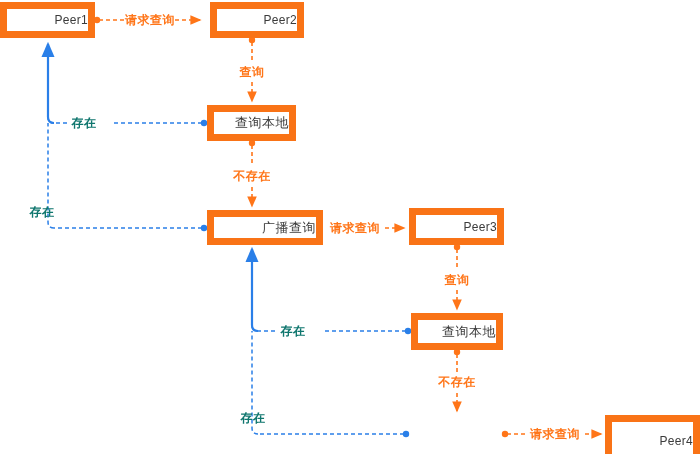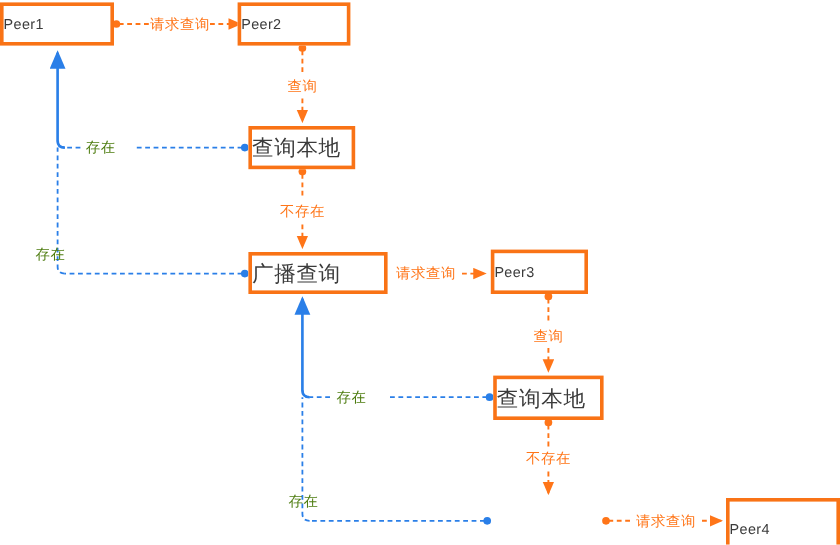--- a/index.html
+++ b/index.html
@@ -18,45 +18,45 @@
   svg.edges {
     position: absolute;
     left: 0; top: 0;
     width: 700px;
     height: 454px;
     pointer-events: none;
   }
   .node {
     position: absolute;
     box-sizing: border-box;
-    border: 3px solid #f97316;
+    border: 7px solid #f97316;
     background: #ffffff;
     display: flex;
     align-items: center;
-    justify-content: flex-start;
+    justify-content: flex-end;
     color: #3b3b3b;
     font-size: 12px;
     letter-spacing: 0.3px;
     white-space: nowrap;
   }
   .node.cn {
-    font-size: 18px;
+    font-size: 13px;
     letter-spacing: 0.5px;
   }
   .edge-label {
     position: absolute;
     font-size: 12px;
-    font-weight: normal;
+    font-weight: bold;
     white-space: nowrap;
     transform: translate(-50%, -50%);
     line-height: 1;
     letter-spacing: 0.5px;
   }
   .edge-label.orange { color: #ff7518; }
-  .edge-label.blue   { color: #4d7c0f; }
+  .edge-label.blue   { color: #0f766e; }
 </style>
 </head>
 <body>
 
 <div id="canvas">
 
   <svg class="edges" viewBox="0 0 700 454" xmlns="http://www.w3.org/2000/svg">
     <defs>
       <marker id="arrowOrange" markerWidth="7" markerHeight="7" refX="6" refY="3" orient="auto" markerUnits="strokeWidth">
         <path d="M0,0 L7,3 L0,6 z" fill="#ff7518"></path>
@@ -134,33 +134,33 @@
       <circle cx="406" cy="434" r="3.2" fill="#2a7fe8"></circle>
       <line x1="404" y1="434" x2="258" y2="434" stroke="#2a7fe8" stroke-width="1.5" stroke-dasharray="4,3"></line>
       <path d="M258,434 Q252,434 252,428 L252,331" fill="none" stroke="#2a7fe8" stroke-width="1.5" stroke-dasharray="4,3"></path>
     </g>
   </svg>
 
   <div class="node" style="left:0px;top:2px;width:95px;height:36px;">
     <span>Peer1</span>
   </div>
 
-  <div class="node" style="left:198px;top:2px;width:94px;height:36px;">
+  <div class="node" style="left:210px;top:2px;width:94px;height:36px;">
     <span>Peer2</span>
   </div>
 
   <div class="node cn" style="left:207px;top:105px;width:89px;height:36px;">
     <span>查询本地</span>
   </div>
 
   <div class="node cn" style="left:207px;top:210px;width:116px;height:35px;">
     <span>广播查询</span>
   </div>
 
-  <div class="node" style="left:409px;top:208px;width:81px;height:37px;">
+  <div class="node" style="left:409px;top:208px;width:95px;height:37px;">
     <span>Peer3</span>
   </div>
 
   <div class="node cn" style="left:411px;top:313px;width:92px;height:37px;">
     <span>查询本地</span>
   </div>
 
 
   <div class="node" style="left:605px;top:415px;width:95px;height:52px;">
     <span>Peer4</span>

